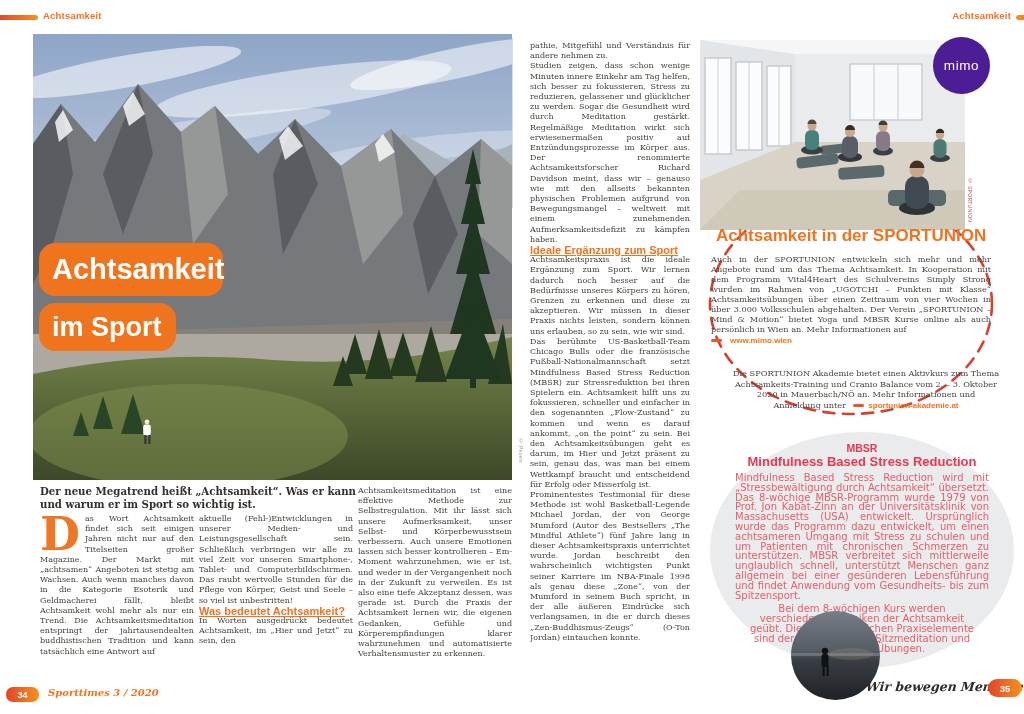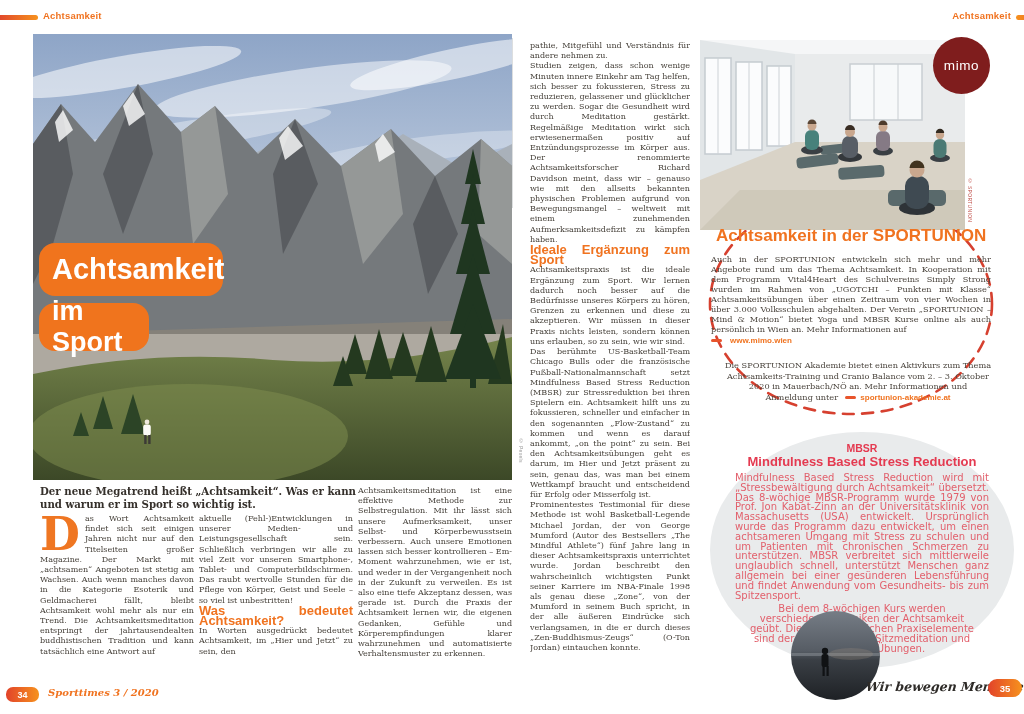--- a/index.html
+++ b/index.html
@@ -11,58 +11,58 @@
   .hdr-bar.r{right:0;top:15px;width:36px;border-radius:3px 0 0 3px;background:linear-gradient(90deg,#f6921e,#e2492b);}
   .hdr-text{position:absolute;top:10px;font-family:"Liberation Sans",sans-serif;font-weight:bold;
             font-size:9.5px;color:#f07320;letter-spacing:.2px;}
   .hdr-text.l{left:43px;} .hdr-text.r{right:41px;}
   
   .hero{position:absolute;left:33px;top:34px;width:479px;height:446px;overflow:hidden;z-index:2;}
   .title-box{position:absolute;background:#f0741d;color:#fff;font-family:"Liberation Sans",sans-serif;
              font-weight:bold;display:flex;align-items:center;box-sizing:border-box;padding-left:13px;
              border-radius:16px;z-index:3;}
   .t1{left:39px;top:243px;width:184px;height:53px;font-size:29px;}
-  .t2{left:39px;top:303px;width:110px;height:48px;font-size:27px;}
+  .t2{left:39px;top:303px;width:137px;height:48px;font-size:27px;}
   .credit{position:absolute;writing-mode:vertical-rl;font-family:"Liberation Sans",sans-serif;
           font-size:5px;letter-spacing:.3px;}
   .credit.lft{left:518px;top:438px;color:#9a9a9a;}
   .credit.rgt{left:967px;top:178px;color:#c0504a;z-index:4;}
   
   .intro{position:absolute;left:40px;top:485px;width:320px;font-weight:bold;font-size:10.2px;
          line-height:13px;color:#35302b;}
   .col{position:absolute;font-size:8px;line-height:10.2px;color:#46413a;text-align:justify;
        overflow:hidden;hyphens:auto;-webkit-hyphens:auto;}
   .col p{margin:0;}
   .subhead{margin:5px 0 1px;font-family:"Liberation Sans",sans-serif;font-weight:bold;
-           font-size:13px;color:#f07320;}
+           font-size:11px;color:#f07320;text-decoration:underline;}
   .c1{left:40px;top:514px;width:154px;height:152px;}
   .c2{left:199px;top:514px;width:154px;height:152px;}
   .c3{left:358px;top:486px;width:154px;height:196px;}
   .c4{left:530px;top:41px;width:160px;height:645px;}
   .dropcap{float:left;font-weight:bold;font-size:46px;line-height:37px;color:#ef7622;
            margin:2px 5px 0 0;font-family:"DejaVu Serif",serif;}
   .gutter{position:absolute;left:512px;top:38px;width:1px;height:170px;background:#dcdedf;}
   
   .yoga{position:absolute;left:700px;top:40px;width:265px;height:190px;overflow:hidden;z-index:2;}
-  .mimo{position:absolute;left:933px;top:37px;width:57px;height:57px;border-radius:50%;background:#7f1d1d;
+  .mimo{position:absolute;left:933px;top:37px;width:57px;height:57px;border-radius:50%;background:#4c1d95;
         color:#fff;display:flex;align-items:center;justify-content:center;z-index:5;
         font-family:"Liberation Sans",sans-serif;font-size:13.5px;letter-spacing:.6px;}
   
   .dashes{position:absolute;left:704px;top:190px;z-index:1;}
   
   .su-head{position:absolute;left:716px;top:226px;width:285px;font-family:"Liberation Sans",sans-serif;
            font-weight:bold;font-size:17px;color:#f07320;z-index:3;}
   .su-body{position:absolute;left:711px;top:254px;width:280px;font-size:8.2px;line-height:10px;
            text-align:justify;color:#4a443d;z-index:3;hyphens:auto;}
   .linkrow{position:absolute;left:711px;top:336px;display:flex;align-items:center;gap:8px;z-index:3;}
   .linkbar{width:11px;height:3px;background:#e8542b;border-radius:2px;display:inline-block;}
   .linktext{font-family:"Liberation Sans",sans-serif;font-weight:bold;font-size:8px;color:#f07320;
             text-decoration:none;}
   .akademie{position:absolute;left:716px;top:352px;width:268px;text-align:center;font-size:8.2px;
-            line-height:10.5px;color:#4a443d;z-index:3;margin:8px;}
+            line-height:10.5px;color:#4a443d;z-index:3;margin:16px;}
   .akademie .linkbar{margin:0 2px 1px 4px;}
   
   .mbsr-bg{position:absolute;left:710px;top:432px;width:304px;height:236px;border-radius:50%;
            background:#e9ebec;z-index:1;}
   .mbsr{position:absolute;left:735px;top:442px;width:254px;text-align:center;z-index:2;}
   .mbsr-title{margin:0;font-family:"Liberation Sans",sans-serif;font-weight:bold;font-size:10.5px;color:#e43a50;}
   .mbsr-sub{margin:0 0 4px;font-family:"Liberation Sans",sans-serif;font-weight:bold;font-size:13px;color:#e43a50;}
   .mbsr-p{font-family:"DejaVu Sans",sans-serif;font-size:10px;line-height:9.8px;color:#e2606c;
           text-align:justify;margin:0;}
   .mbsr-p.ctr{text-align:center;width:226px;margin:4px auto 0;}

